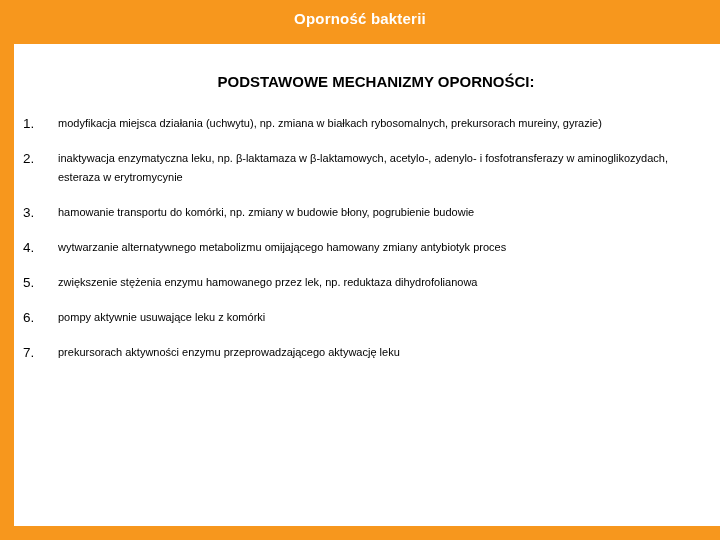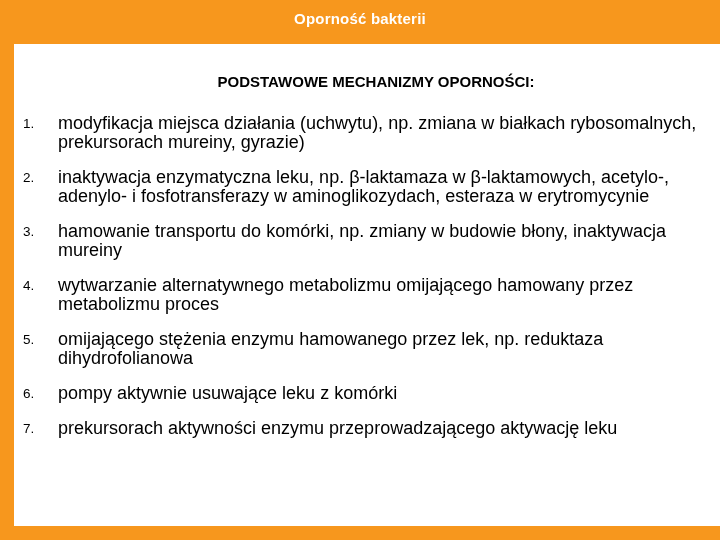--- a/index.html
+++ b/index.html
@@ -93,21 +93,21 @@
     flex: 0 0 44px;
     text-align: left;
     padding-left: 9px;
     font-size: 13.5px;
     color: #000000;
     box-sizing: border-box;
     line-height: 19px;
   }
   .item-text {
     flex: 1 1 auto;
-    font-size: 18px;
+    font-size: 11px;
     color: #000000;
     line-height: 19px;
     padding-right: 8px;
   }
 </style>
 </head>
 <body>
 
 <div class="slide">
 
@@ -129,31 +129,31 @@
         <div class="item-text">modyfikacja miejsca działania (uchwytu), np. zmiana w białkach rybosomalnych, prekursorach mureiny, gyrazie)</div>
       </div>
 
       <div class="item">
         <div class="item-num">2.</div>
         <div class="item-text">inaktywacja enzymatyczna leku, np. β-laktamaza w β-laktamowych, acetylo-, adenylo- i fosfotransferazy w aminoglikozydach, esteraza w erytromycynie</div>
       </div>
 
       <div class="item">
         <div class="item-num">3.</div>
-        <div class="item-text">hamowanie transportu do komórki, np. zmiany w budowie błony, inaktywacja mureiny</div>
+        <div class="item-text">hamowanie transportu do komórki, np. zmiany w budowie błony, pogrubienie budowie</div>
       </div>
 
       <div class="item">
         <div class="item-num">4.</div>
-        <div class="item-text">wytwarzanie alternatywnego metabolizmu omijającego hamowany przez metabolizmu proces</div>
+        <div class="item-text">wytwarzanie alternatywnego metabolizmu omijającego hamowany zmiany antybiotyk proces</div>
       </div>
 
       <div class="item">
         <div class="item-num">5.</div>
-        <div class="item-text">omijającego stężenia enzymu hamowanego przez lek, np. reduktaza dihydrofolianowa</div>
+        <div class="item-text">zwiększenie stężenia enzymu hamowanego przez lek, np. reduktaza dihydrofolianowa</div>
       </div>
 
       <div class="item">
         <div class="item-num">6.</div>
         <div class="item-text">pompy aktywnie usuwające leku z komórki</div>
       </div>
 
       <div class="item">
         <div class="item-num">7.</div>
         <div class="item-text">prekursorach aktywności enzymu przeprowadzającego aktywację leku</div>

